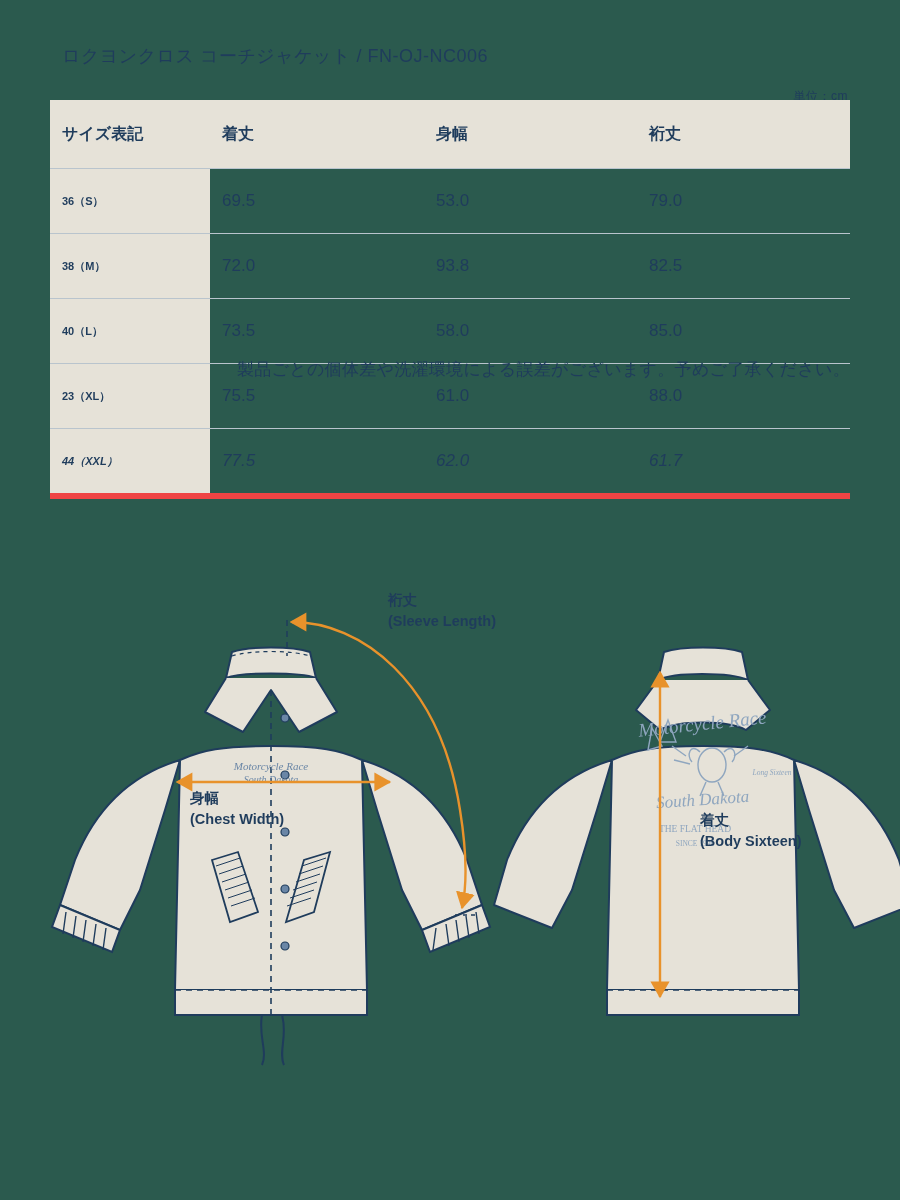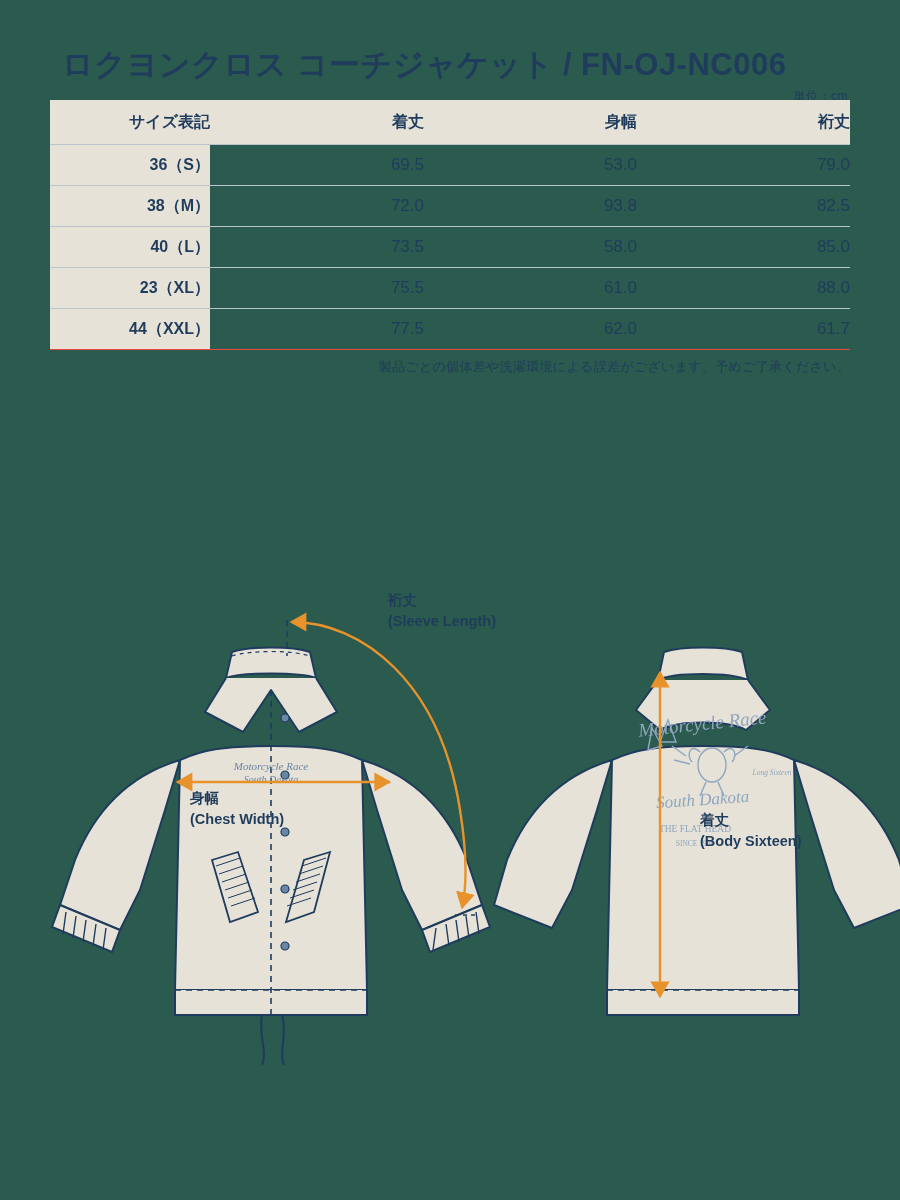--- a/index.html
+++ b/index.html
@@ -18,22 +18,22 @@
   .page {
     position: absolute;
     inset: 0;
   }
 
   
   .title {
     position: absolute;
     left: 62px;
     top: 44px;
-    font-size: 31px;
-    font-weight: bold;
+    font-size: 18px;
+    font-weight: normal;
     letter-spacing: 0.5px;
     color: #1f3c5c;
     white-space: nowrap;
   }
   .unit {
     position: absolute;
     right: 52px;
     top: 88px;
     font-size: 12px;
     color: #1f3c5c;
@@ -49,53 +49,54 @@
   }
   table.size-table {
     border-collapse: collapse;
     width: 800px;
     table-layout: fixed;
   }
   table.size-table th,
   table.size-table td {
     height: 40px;
     font-size: 17px;
-    text-align: right;
+    text-align: left;
     color: #1f3c5c;
     border-bottom: 1px solid #b9c4cd;
-    padding: 0;
+    padding: 12px;
   }
   table.size-table thead th {
     background: #e6e2d8;
     font-weight: bold;
     font-size: 16px;
     height: 44px;
     border-bottom: 1px solid #b9c4cd;
   }
   table.size-table thead th:first-child,
   table.size-table tbody td.sizecol {
     background: #e6e2d8;
   }
   table.size-table tbody td.sizecol {
     font-weight: bold;
-    font-size: 16px;
+    font-size: 11px;
   }
   table.size-table tbody tr:last-child td {
-    border-bottom: 1px solid #ef4444;
+    border-bottom: 6px solid #ef4444;
+    font-style: italic;
   }
   col.c1 { width: 160px; }
   col.c2 { width: 214px; }
   col.c3 { width: 213px; }
   col.c4 { width: 213px; }
 
   .note {
     position: absolute;
     right: 50px;
     top: 358px;
-    font-size: 13px;
+    font-size: 17px;
     color: #1f3c5c;
     letter-spacing: 0.3px;
     white-space: nowrap;
     text-align: center;
   }
 
   
   .illus {
     position: absolute;
     left: 0;

